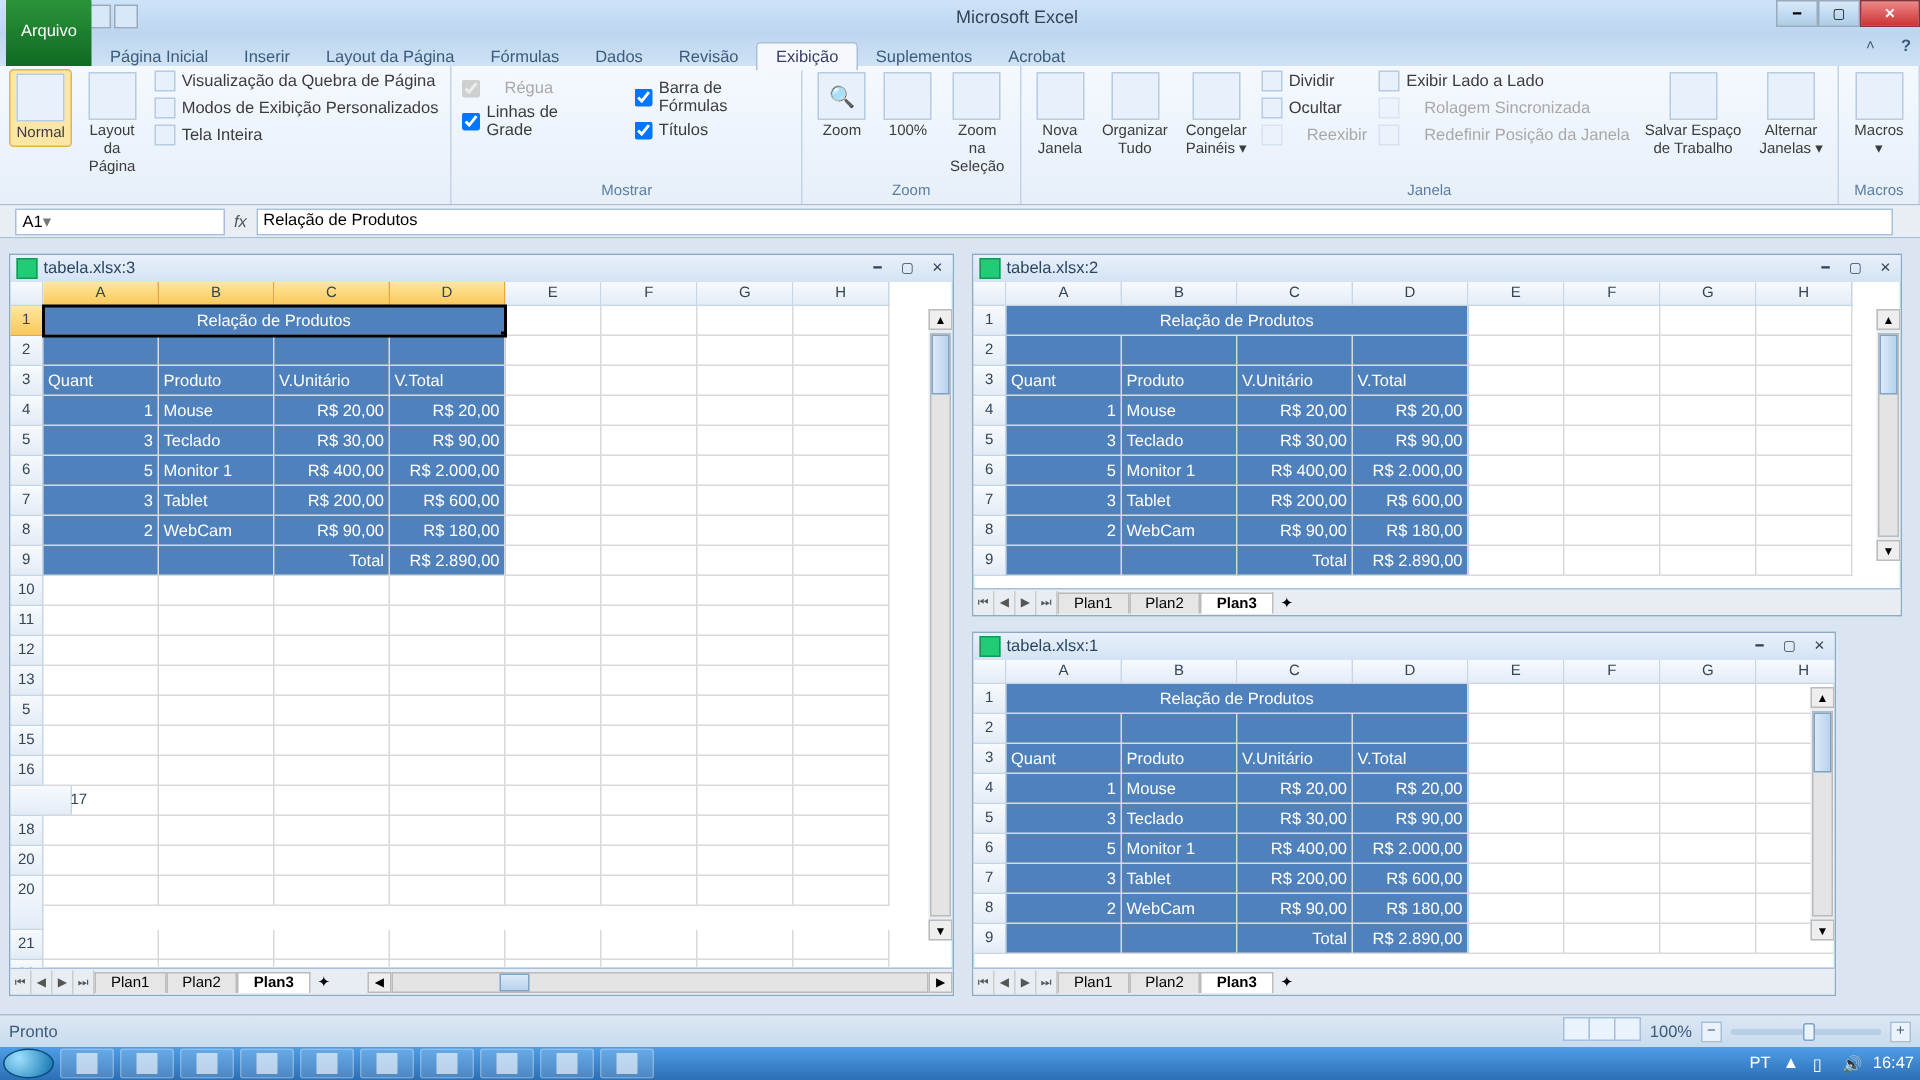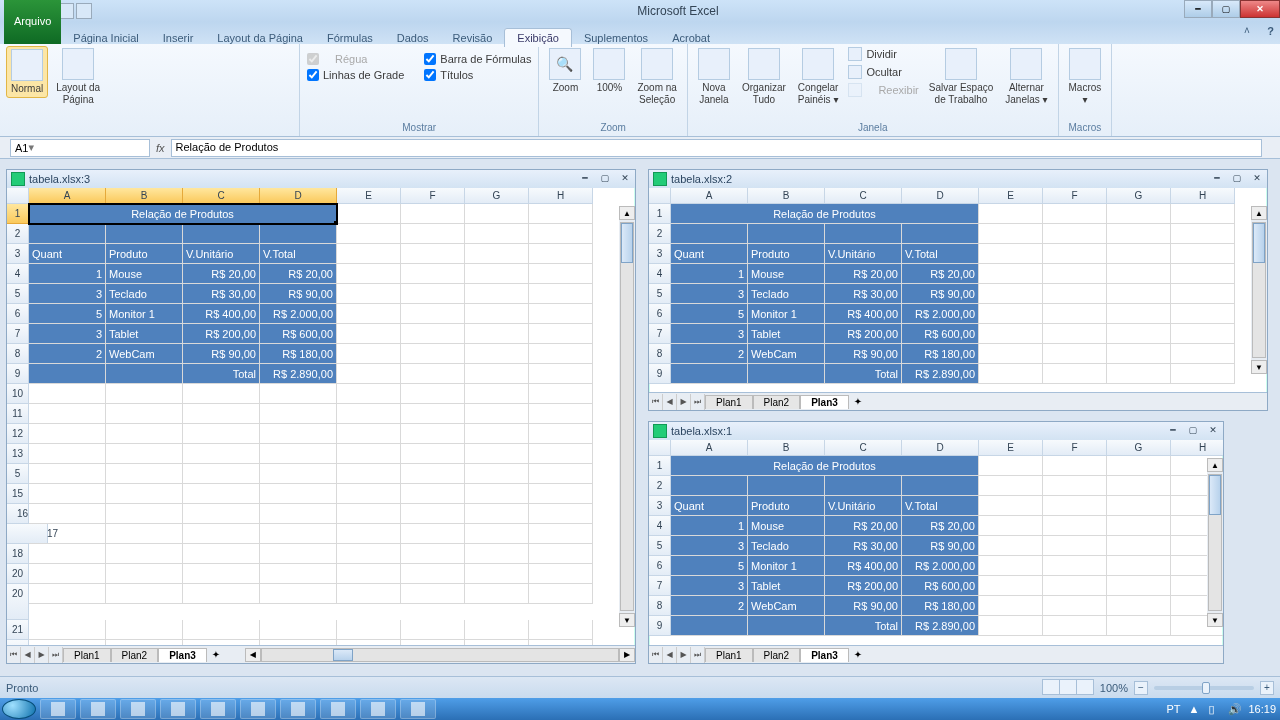--- a/index.html
+++ b/index.html
@@ -131,20 +131,34 @@
     <div class="group-body">
       <div class="bigbtn sel">
         <div class="ico"></div>
         <div class="lbl">Normal</div>
       </div>
       <div class="bigbtn">
         <div class="ico"></div>
         <div class="lbl" style="white-space:pre-line">Layout da
 Página</div>
       </div>
+      <div class="smallstack">
+        <div class="smallitem">
+            <span class="sico"></span>
+            <span>Visualização da Quebra de Página</span>
+          </div>
+        <div class="smallitem">
+            <span class="sico"></span>
+            <span>Modos de Exibição Personalizados</span>
+          </div>
+        <div class="smallitem">
+            <span class="sico"></span>
+            <span>Tela Inteira</span>
+          </div>
+      </div>
     </div>
   </div>
 
   <div class="group" style="min-width:220px">
     <div class="group-body" style="flex-direction:row; gap:18px; padding-top:6px;">
       <div class="smallstack">
         <label class="chk disabled">
             <input type="checkbox" disabled="" checked="" style="">
             <span>Régua</span>
           </label>
@@ -208,20 +222,34 @@
             <span class="sico"></span>
             <span>Dividir</span>
           </div>
         <div class="smallitem">
             <span class="sico"></span>
             <span>Ocultar</span>
           </div>
         <div class="smallitem disabled">
             <span class="sico"></span>
             <span>Reexibir</span>
+          </div>
+      </div>
+      <div class="smallstack">
+        <div class="smallitem">
+            <span class="sico"></span>
+            <span>Exibir Lado a Lado</span>
+          </div>
+        <div class="smallitem disabled">
+            <span class="sico"></span>
+            <span>Rolagem Sincronizada</span>
+          </div>
+        <div class="smallitem disabled">
+            <span class="sico"></span>
+            <span>Redefinir Posição da Janela</span>
           </div>
       </div>
       <div class="bigbtn">
           <div class="ico"></div>
           <div class="lbl" style="white-space:pre-line">Salvar Espaço
 de Trabalho</div>
         </div>
       <div class="bigbtn">
           <div class="ico"></div>
           <div class="lbl" style="white-space:pre-line">Alternar
@@ -400,21 +428,21 @@
           <div class="cell"></div>
           <div class="rowhead" style="height: 20px; line-height: 20px;">15</div>
           <div class="cell"></div>
           <div class="cell"></div>
           <div class="cell"></div>
           <div class="cell"></div>
           <div class="cell"></div>
           <div class="cell"></div>
           <div class="cell"></div>
           <div class="cell"></div>
-          <div class="rowhead" style="height: 20px; line-height: 20px; text-align: right;">16</div>
+          <div class="rowhead" style="height: 20px; line-height: 20px;">16</div>
           <div class="cell"></div>
           <div class="cell"></div>
           <div class="cell"></div>
           <div class="cell"></div>
           <div class="cell"></div>
           <div class="cell"></div>
           <div class="cell"></div>
           <div class="cell"></div>
           <div class="rowhead" style="height: 20px; line-height: 20px; padding-left: 40px;">17</div>
           <div class="cell"></div>
@@ -788,15 +816,15 @@
       <span class="ti"></span>
     </div>
   <div class="taskbtn">
       <span class="ti"></span>
     </div>
   <div class="tray">
     <span>PT</span>
     <span class="ticon">▲</span>
     <span class="ticon">▯</span>
     <span class="ticon">🔊</span>
-    <span>16:19</span>
+    <span>16:47</span>
   </div>
 </div>
 
 </body></html>

